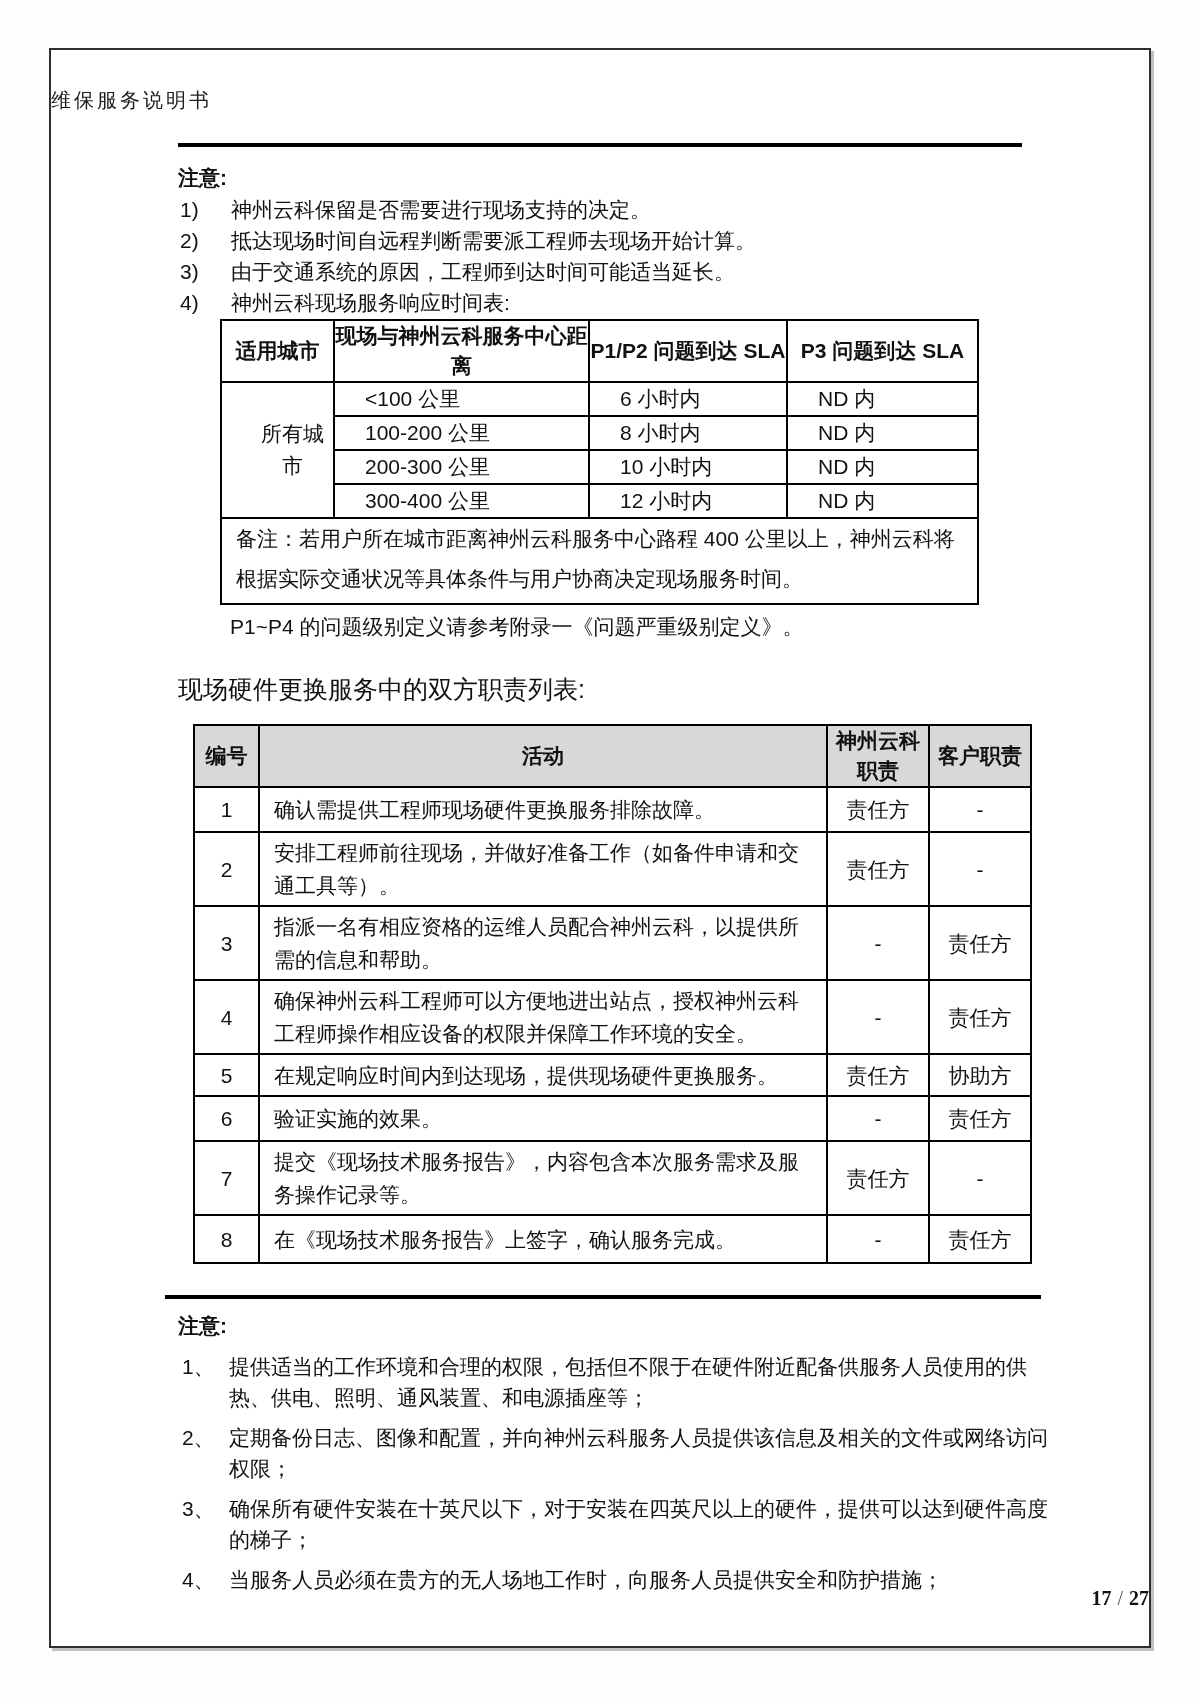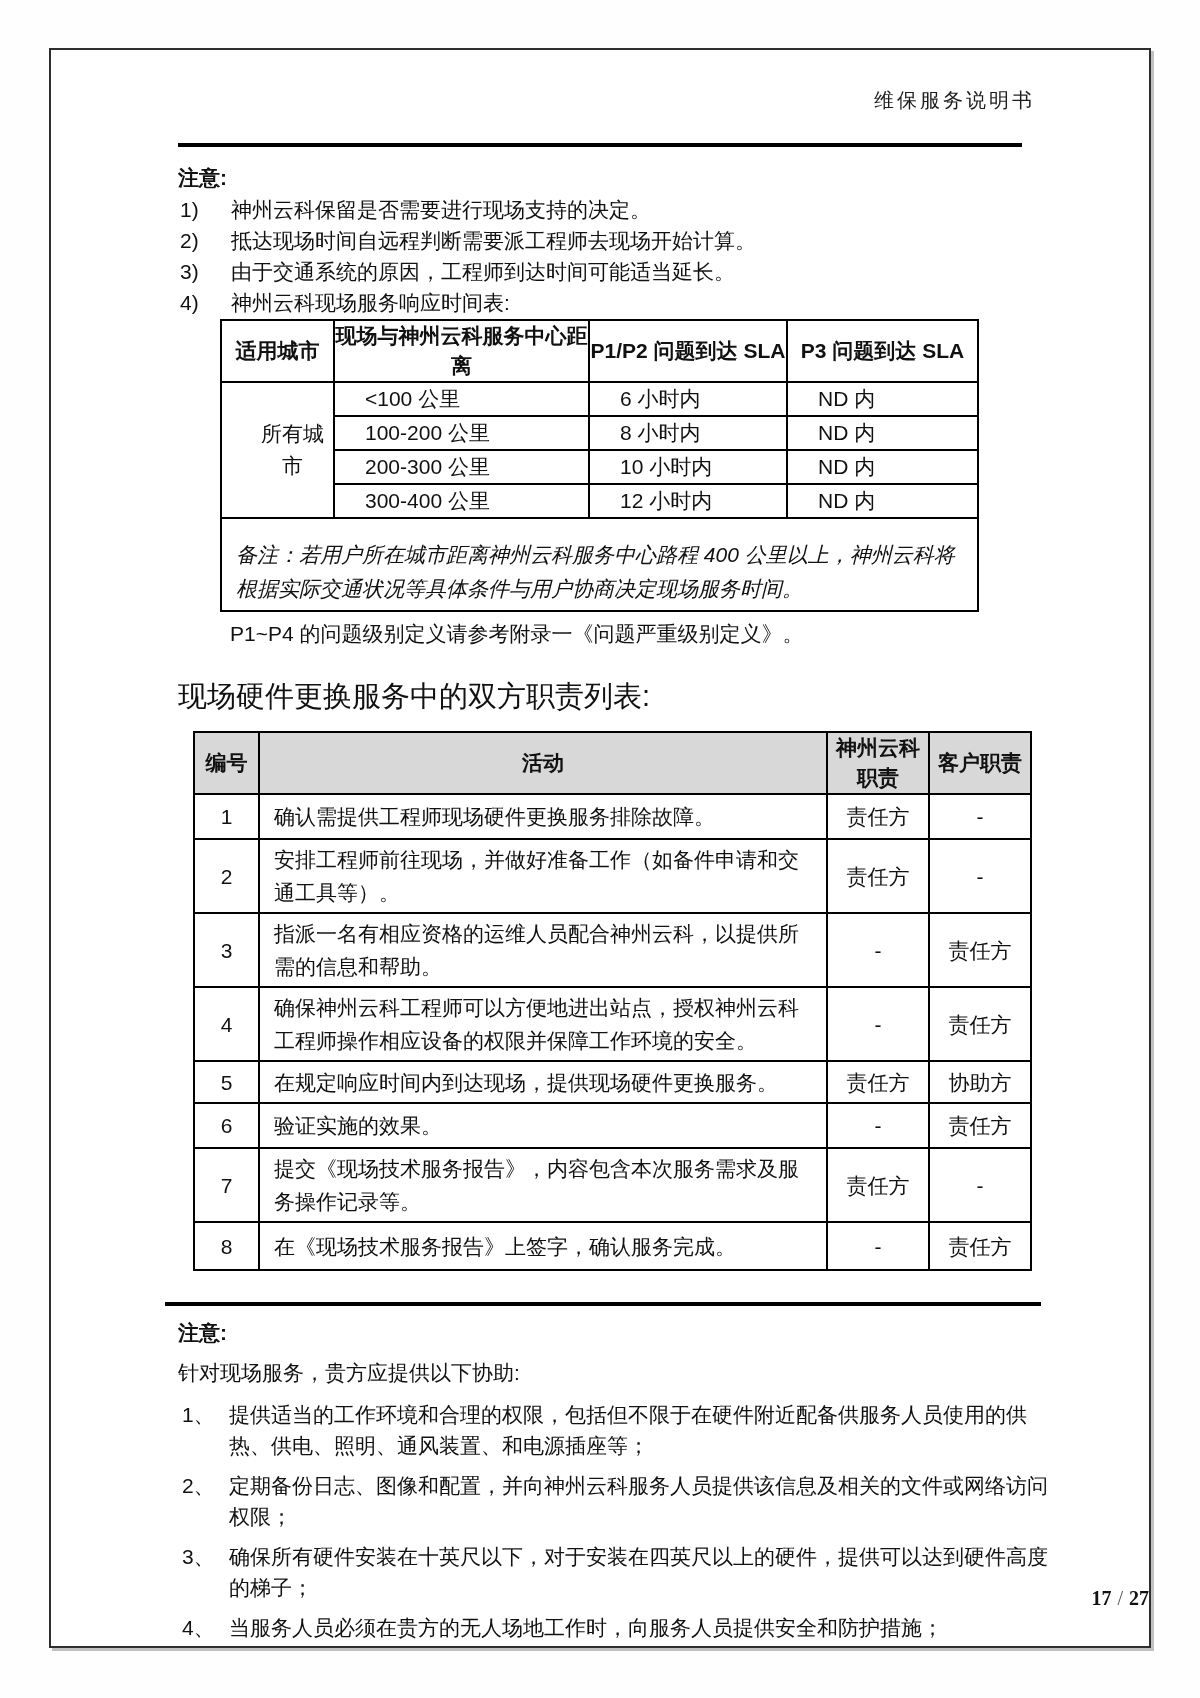--- a/index.html
+++ b/index.html
@@ -22,21 +22,21 @@
     width: 1102px;
     height: 1600px;
     background: #ffffff;
     border: 2px solid #2e2e2e;
     box-shadow: 3px 3px 0 rgba(120,120,120,0.45);
   }
   
   .doc-header {
     margin-top: 36px;
     padding-right: 114px;
-    text-align: right;
+    text-align: left;
     font-family: "Liberation Serif", serif;
     font-size: 20px;
     line-height: 28px;
     letter-spacing: 3px;
     color: #1c1c1c;
   }
   .rule {
     height: 4px;
     background: #000000;
   }
@@ -64,32 +64,32 @@
   
   table { border-collapse: collapse; table-layout: fixed; }
   td, th { border: 2px solid #000; font-size: 21px; font-weight: normal; }
   .sla-table { margin-top: 1px; margin-left: 169px; width: 757px; }
   .sla-table th { font-weight: bold; text-align: center; line-height: 30px; }
   .sla-table .hrow { height: 46px; }
   .sla-table .drow { height: 33px; }
   .sla-table .drow td { line-height: 32px; padding: 0 0 0 30px; }
   .sla-table .city-cell { text-align: center; padding: 0; }
   .sla-table .note-row { height: 64px; }
-  .sla-table .note-row td { line-height: 34px; padding: 19px 12px 4px 14px; font-style: italic; }
+  .sla-table .note-row td { line-height: 40px; padding: 0 12px 4px 14px; }
 
   .p-note {
     margin-top: 7px;
     margin-left: 179px;
     font-size: 21px;
     line-height: 30px;
   }
   .section-title {
     margin-top: 32px;
     margin-left: 127px;
-    font-size: 29px;
+    font-size: 25px;
     line-height: 30px;
   }
 
   
   .resp-table { margin-top: 20px; margin-left: 142px; width: 837px; }
   .resp-table th {
     background: #d8d8d8;
     font-weight: bold;
     text-align: center;
     line-height: 30px;
@@ -259,21 +259,20 @@
         <td class="role-cell">-</td>
         <td class="role-cell">责任方</td>
       </tr>
     </tbody>
       </table>
 
     <div class="rule rule-bottom"></div>
 
     <div class="notice-label" style="margin-top:13px">注意:</div>
 
-    <div class="intro-line">针对现场服务，贵方应提供以下协助:</div>
 
     <ul class="nlist2">
       <li>
         <span class="marker">1、</span>
         <span class="itext">提供适当的工作环境和合理的权限，包括但不限于在硬件附近配备供服务人员使用的供热、供电、照明、通风装置、和电源插座等；</span>
       </li>
       <li>
         <span class="marker">2、</span>
         <span class="itext">定期备份日志、图像和配置，并向神州云科服务人员提供该信息及相关的文件或网络访问权限；</span>
       </li>

